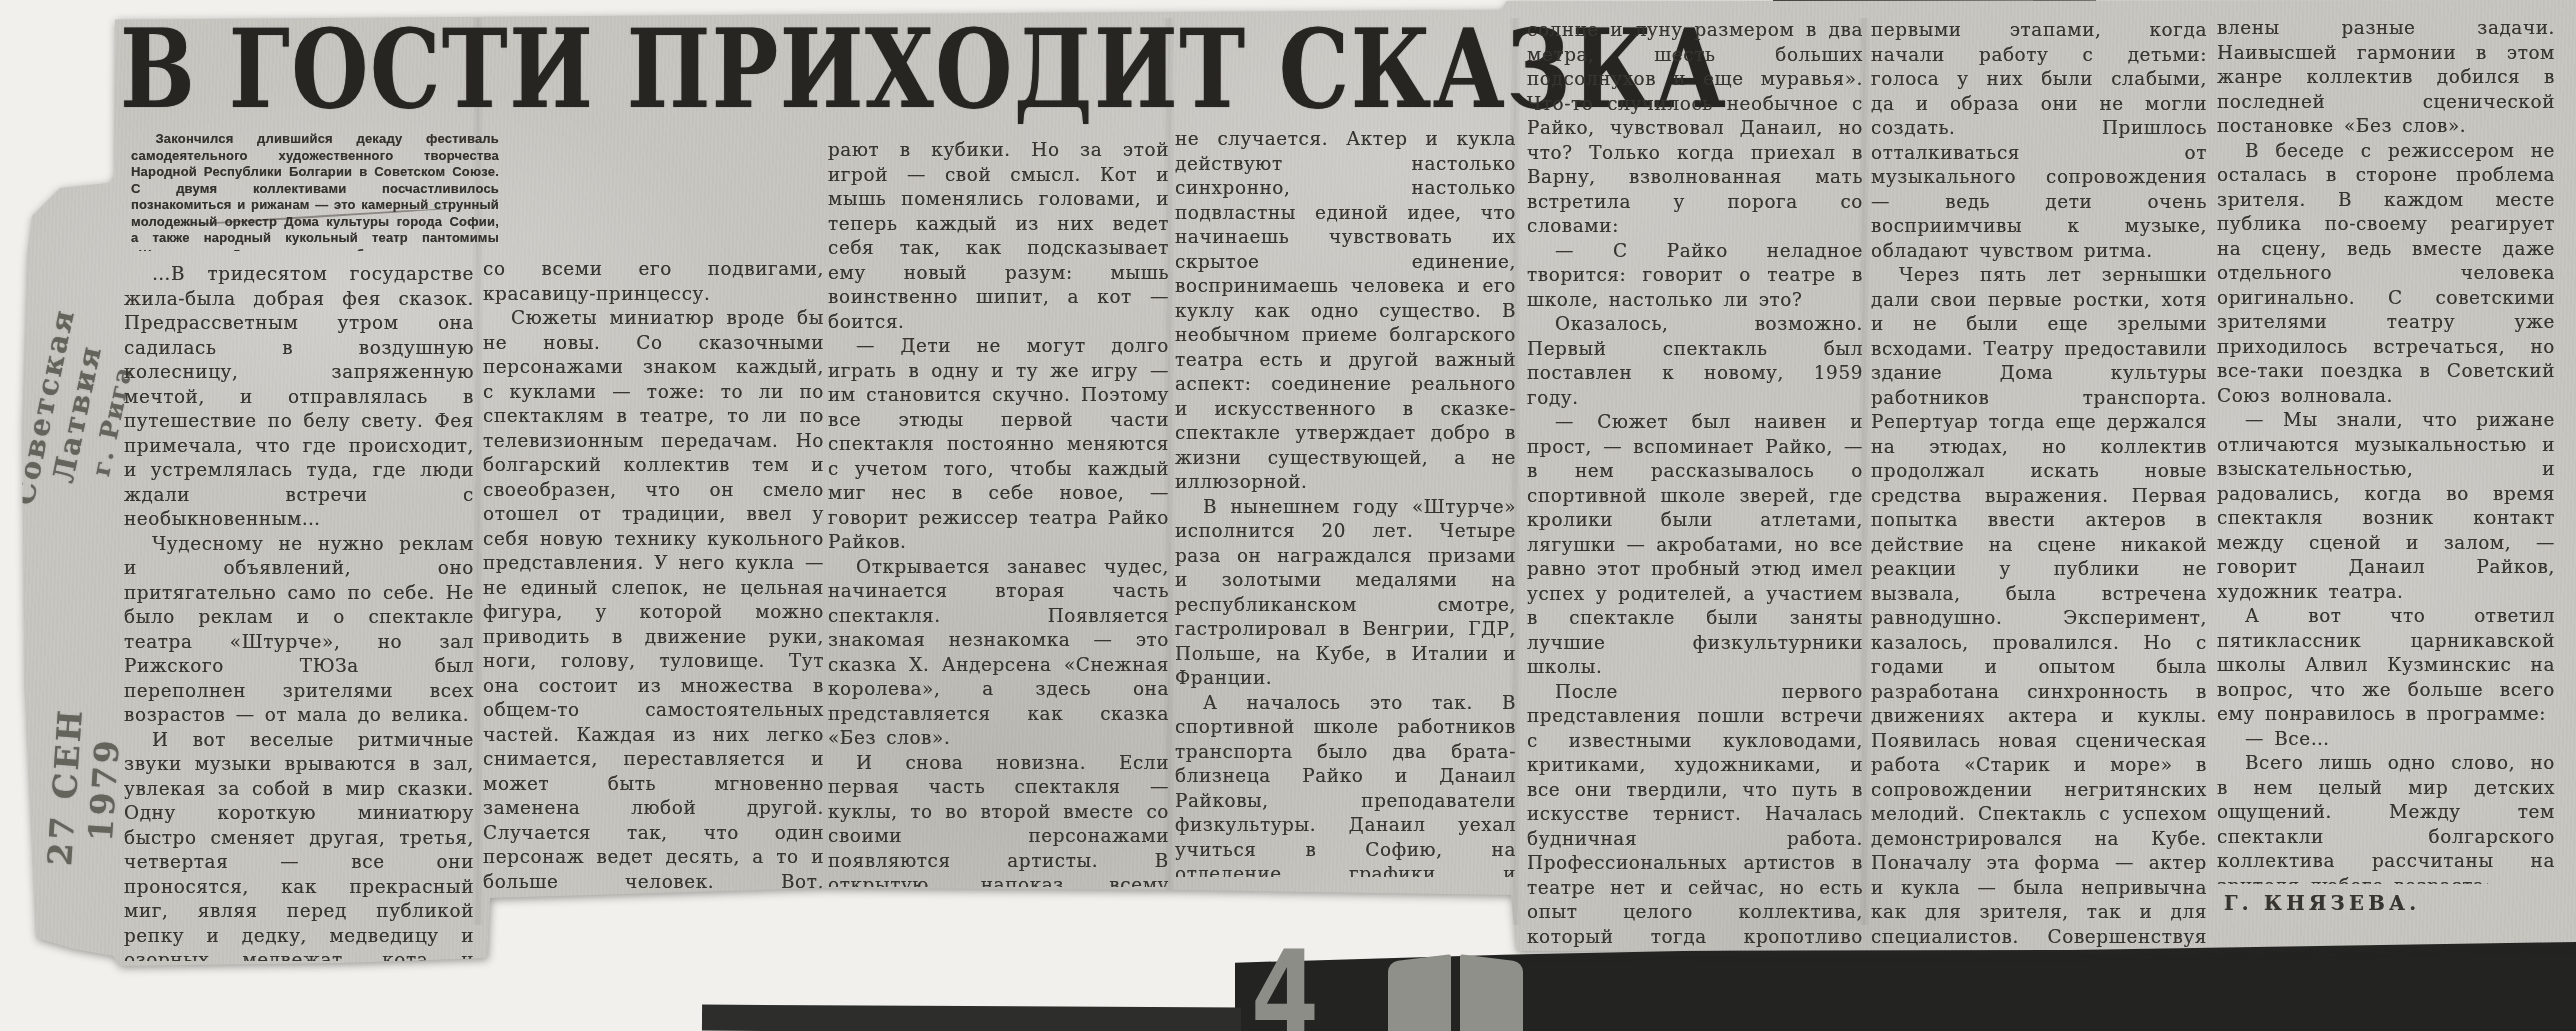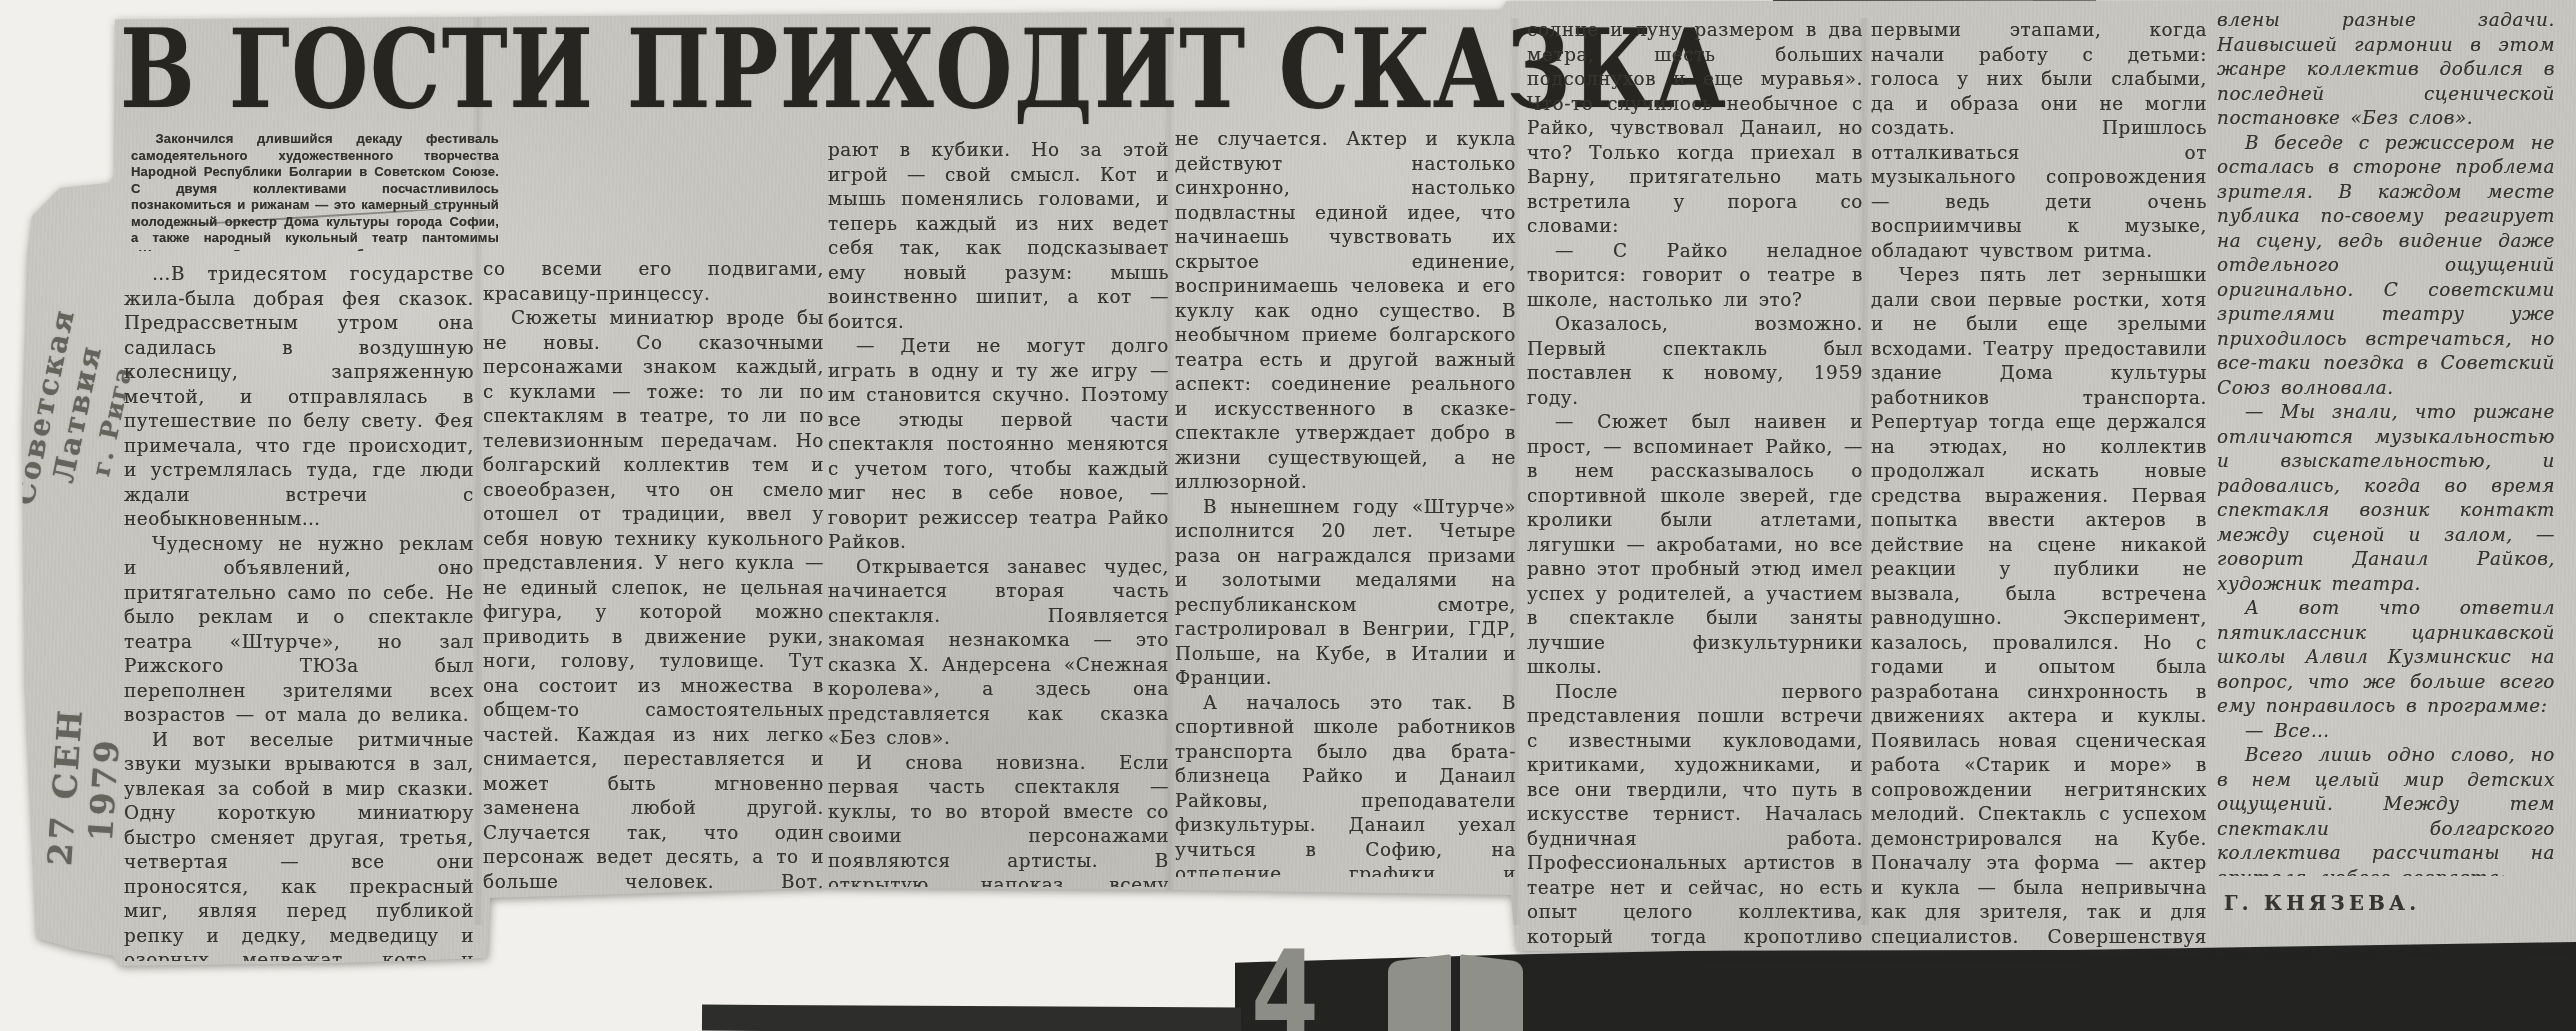--- a/index.html
+++ b/index.html
@@ -85,21 +85,21 @@
     text-shadow:0 0 0.6px rgba(55,53,48,.55);
   }
   .col .para{margin:0;}
   .col .ind{text-indent:28px;}
   #col-0{left:124px;top:262px;width:350px;height:699px;}
   #col-1{left:483px;top:257px;width:341px;height:642px;}
   #col-2{left:828px;top:138px;width:341px;height:749px;}
   #col-3{left:1175px;top:127px;width:341px;height:750px;}
   #col-4{left:1527px;top:18.4px;width:336px;height:929px;}
   #col-5{left:1871px;top:18.4px;width:336px;height:931px;}
-  #col-6{left:2217px;top:8px;width:338px;height:868px;font-style:italic;}
+  #col-6{left:2217px;top:16px;width:338px;height:868px;}
   #byline{
     position:absolute;left:2224px;top:892px;width:331px;
     font:bold 19.6px/24.5px "DejaVu Serif",serif;color:#37352f;
     text-align:left;letter-spacing:4.3px;
     text-shadow:0 0 0.6px rgba(55,53,48,.55);
   }
 </style>
 </head>
 <body>
 
@@ -149,33 +149,33 @@
           <p class="para ind">— Дети не могут долго играть в одну и ту же игру — им становится скучно. Поэтому все этюды первой части спектакля постоянно меняются с учетом того, чтобы каждый миг нес в себе новое, — говорит режиссер театра Райко Райков.</p>
           <p class="para ind">Открывается занавес чудес, начинается вторая часть спектакля. Появляется знакомая незнакомка — это сказка Х. Андерсена «Снежная королева», а здесь она представляется как сказка «Без слов».</p>
           <p class="para ind">И снова новизна. Если первая часть спектакля — куклы, то во второй вместе со своими персонажами появляются артисты. В открытую, напоказ всему зрительному залу они демонстрируют работу с куклами. Кажется, сейчас произойдет разрушение образа: актер отвлечет внимание зрителя и — сказке конец. Но этого</p>
         </div>
       <div class="col" id="col-3">
           <p class="para">не случается. Актер и кукла действуют настолько синхронно, настолько подвластны единой идее, что начинаешь чувствовать их скрытое единение, воспринимаешь человека и его куклу как одно существо. В необычном приеме болгарского театра есть и другой важный аспект: соединение реального и искусственного в сказке-спектакле утверждает добро в жизни существующей, а не иллюзорной.</p>
           <p class="para ind">В нынешнем году «Штурче» исполнится 20 лет. Четыре раза он награждался призами и золотыми медалями на республиканском смотре, гастролировал в Венгрии, ГДР, Польше, на Кубе, в Италии и Франции.</p>
           <p class="para ind">А началось это так. В спортивной школе работников транспорта было два брата-близнеца Райко и Данаил Райковы, преподаватели физкультуры. Данаил уехал учиться в Софию, на отделение графики и иллюстрации Академии художеств, а Райко остался с ребятами и задумал создать свой, школьный театр. Однажды он написал брату в Софию: «Пришли мне, пожалуйста,</p>
         </div>
       <div class="col" id="col-4">
-          <p class="para">солнце и луну размером в два метра, шесть больших подсолнухов и еще муравья». Что-то случилось необычное с Райко, чувствовал Данаил, но что? Только когда приехал в Варну, притягательно мать встретила у порога со словами:</p>
+          <p class="para">солнце и луну размером в два метра, шесть больших подсолнухов и еще муравья». Что-то случилось необычное с Райко, чувствовал Данаил, но что? Только когда приехал в Варну, взволнованная мать встретила у порога со словами:</p>
           <p class="para ind">— С Райко неладное творится: говорит о театре в школе, настолько ли это?</p>
           <p class="para ind">Оказалось, возможно. Первый спектакль был поставлен к новому, 1959 году.</p>
           <p class="para ind">— Сюжет был наивен и прост, — вспоминает Райко, — в нем рассказывалось о спортивной школе зверей, где кролики были атлетами, лягушки — акробатами, но все равно этот пробный этюд имел успех у родителей, а участием в спектакле были заняты лучшие физкультурники школы.</p>
           <p class="para ind">После первого представления пошли встречи с известными кукловодами, критиками, художниками, и все они твердили, что путь в искусстве тернист. Началась будничная работа. Профессиональных артистов в театре нет и сейчас, но есть опыт целого коллектива, который тогда кропотливо собирался по зернышку.</p>
         </div>
       <div class="col" id="col-5">
           <p class="para">первыми этапами, когда начали работу с детьми: голоса у них были слабыми, да и образа они не могли создать. Пришлось отталкиваться от музыкального сопровождения — ведь дети очень восприимчивы к музыке, обладают чувством ритма.</p>
           <p class="para ind">Через пять лет зернышки дали свои первые ростки, хотя и не были еще зрелыми всходами. Театру предоставили здание Дома культуры работников транспорта. Репертуар тогда еще держался на этюдах, но коллектив продолжал искать новые средства выражения. Первая попытка ввести актеров в действие на сцене никакой реакции у публики не вызвала, была встречена равнодушно. Эксперимент, казалось, провалился. Но с годами и опытом была разработана синхронность в движениях актера и куклы. Появилась новая сценическая работа «Старик и море» в сопровождении негритянских мелодий. Спектакль с успехом демонстрировался на Кубе. Поначалу эта форма — актер и кукла — была непривычна как для зрителя, так и для специалистов. Совершенствуя свой метод, театр сделал «Алису в стране чудес», «Дон Кихота», «Маленького принца» — и в каждом спектакле осущест-</p>
         </div>
       <div class="col" id="col-6">
           <p class="para">влены разные задачи. Наивысшей гармонии в этом жанре коллектив добился в последней сценической постановке «Без слов».</p>
-          <p class="para ind">В беседе с режиссером не осталась в стороне проблема зрителя. В каждом месте публика по-своему реагирует на сцену, ведь видение даже отдельного ощущений оригинально. С советскими зрителями театру уже приходилось встречаться, но все-таки поездка в Советский Союз волновала.</p>
+          <p class="para ind">В беседе с режиссером не осталась в стороне проблема зрителя. В каждом месте публика по-своему реагирует на сцену, ведь вместе даже отдельного человека оригинально. С советскими зрителями театру уже приходилось встречаться, но все-таки поездка в Советский Союз волновала.</p>
           <p class="para ind">— Мы знали, что рижане отличаются музыкальностью и взыскательностью, и радовались, когда во время спектакля возник контакт между сценой и залом, — говорит Данаил Райков, художник театра.</p>
           <p class="para ind">А вот что ответил пятиклассник царникавской школы Алвил Кузминскис на вопрос, что же больше всего ему понравилось в программе:</p>
           <p class="para ind">— Все…</p>
           <p class="para ind">Всего лишь одно слово, но в нем целый мир детских ощущений. Между тем спектакли болгарского коллектива рассчитаны на зрителя любого возраста:</p>
         </div>
 
       <div id="byline">Г. КНЯЗЕВА.</div>
 
     </div>
   </div>

